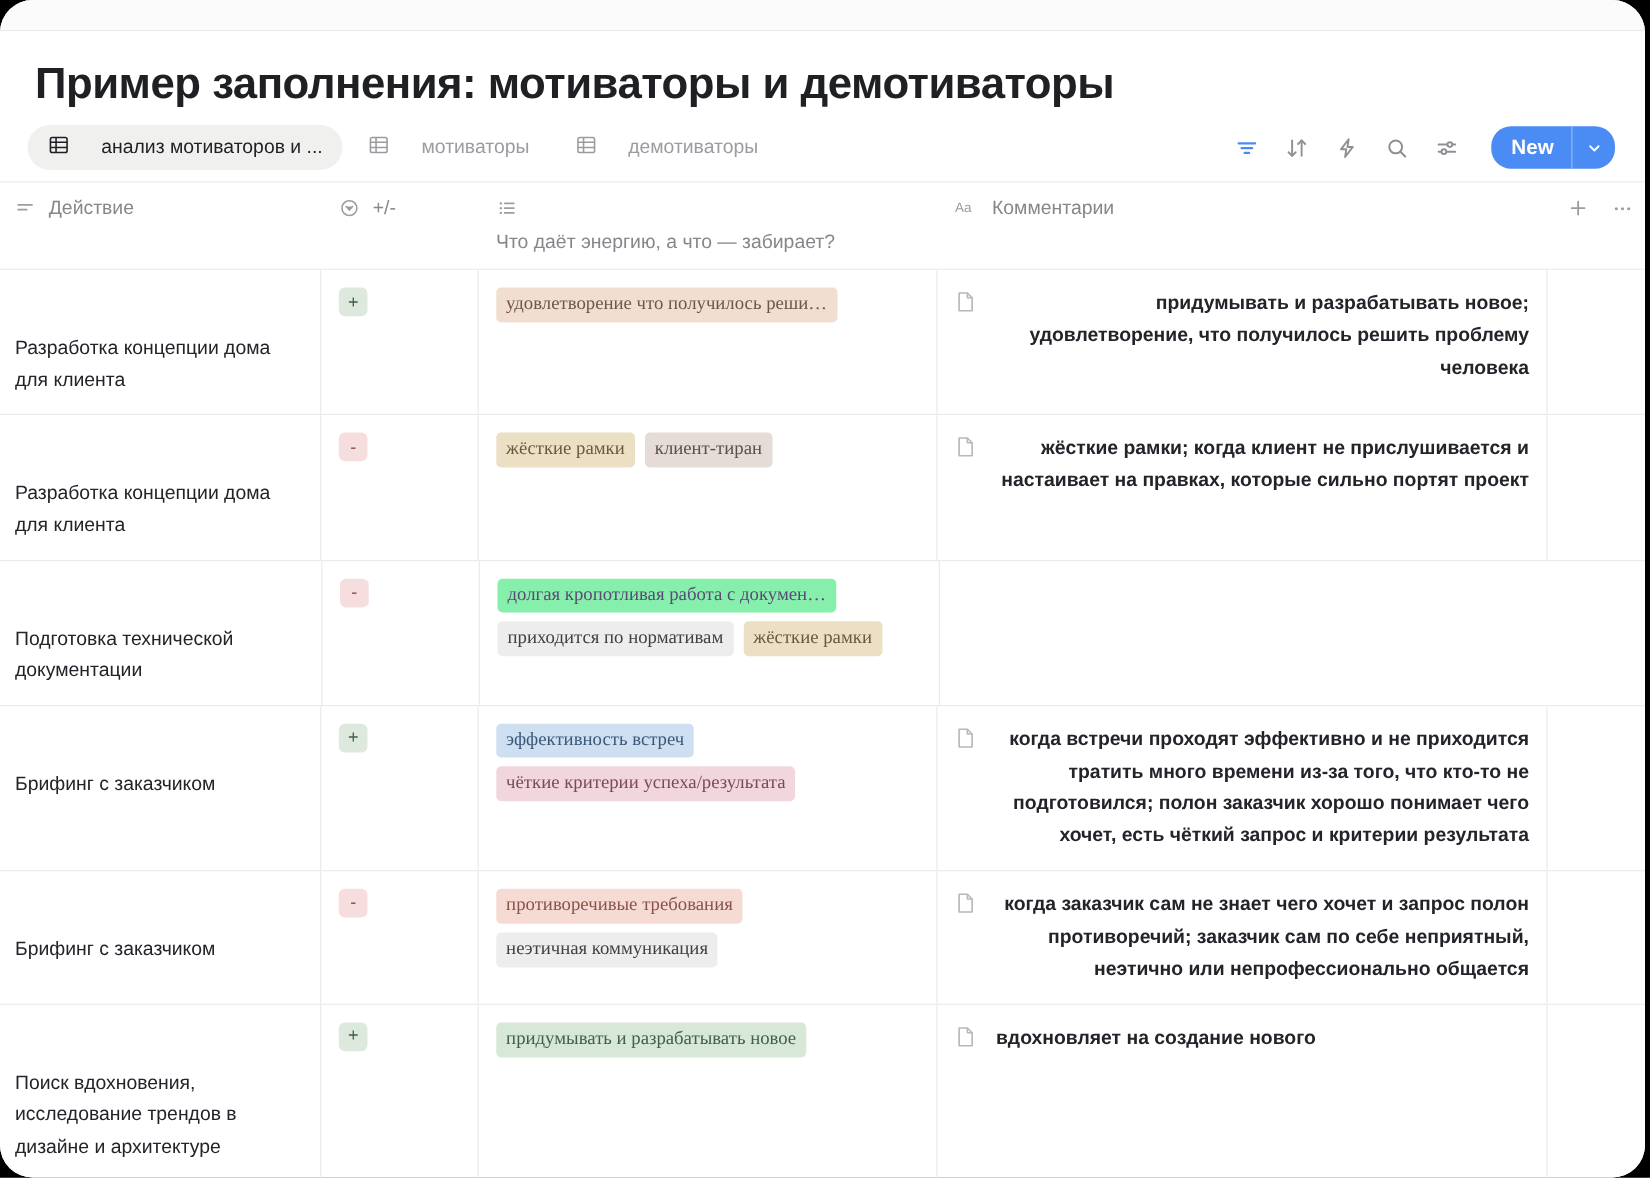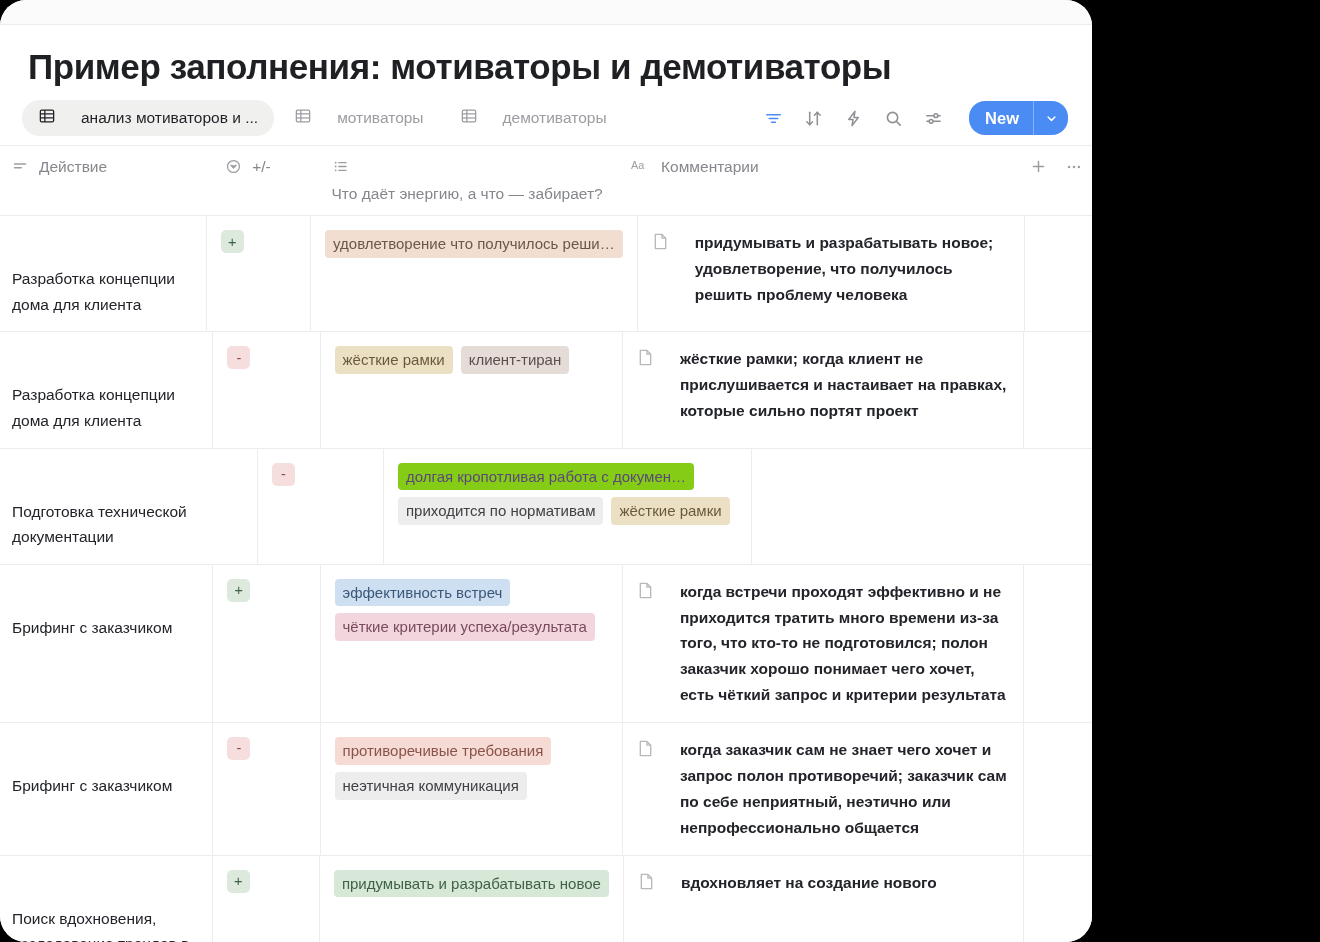--- a/index.html
+++ b/index.html
@@ -12,21 +12,21 @@
     height: 942px;
     overflow: hidden;
     font-family: "Liberation Sans", sans-serif;
     -webkit-font-smoothing: antialiased;
   }
 
   
   .window {
     position: absolute;
     left: 0; top: 0;
-    width: 1092px;
+    width: 1316px;
     height: 942px;
     background: #ffffff;
     border-radius: 26px;
     overflow: hidden;
   }
   .window-topbar {
     height: 24px;
     background: #fbfbfb;
     border-bottom: 1px solid #e9edf2;
   }
@@ -188,27 +188,29 @@
   .tag {
     display: inline-block;
     max-width: 100%;
     padding: 3px 8px;
     border-radius: 4px;
     font-size: 15px;
     line-height: 1.45;
     white-space: nowrap;
     overflow: hidden;
     text-overflow: ellipsis;
+    font-family: Liberation Serif, serif;
   }
   .tag.truncate { max-width: 338px; }
 
   .comment {
     display: flex;
-    gap: 26px;
+    gap: 16px;
     align-items: flex-start;
+    text-align: right;
   }
   .comment .doc-ico { flex: 0 0 auto; margin-top: 2px; color: #b6b8bc; }
   .comment .ctext {
     font-size: 15.5px;
     line-height: 1.67;
     color: #22242a;
     font-weight: 600;
   }
 </style>
 </head>
@@ -405,21 +407,21 @@
             </div>
             <div class="cell c-end"></div>
           </div>
           <div class="grid-row">
             <div class="cell c-action">
               <div class="action-text">Подготовка технической документации</div>
             </div>
             <div class="cell c-pm"><span class="pm-badge pm-minus">-</span></div>
             <div class="cell c-energy">
               <div class="tags">
-                <span class="tag truncate" style="background:#84cc16;color:#5b4a78">долгая кропотливая работа с докумен…</span>
+                <span class="tag truncate" style="background:#86efac;color:#5b4a78">долгая кропотливая работа с докумен…</span>
                 <span class="tag" style="background:#ededed;color:#3f4145">приходится по нормативам</span>
                 <span class="tag" style="background:#ece0c4;color:#6a5a3c">жёсткие рамки</span>
               </div>
             </div>
             <div class="cell c-end"></div>
           </div>
           <div class="grid-row">
             <div class="cell c-action">
               <div class="action-text">Брифинг с заказчиком</div>
             </div>

